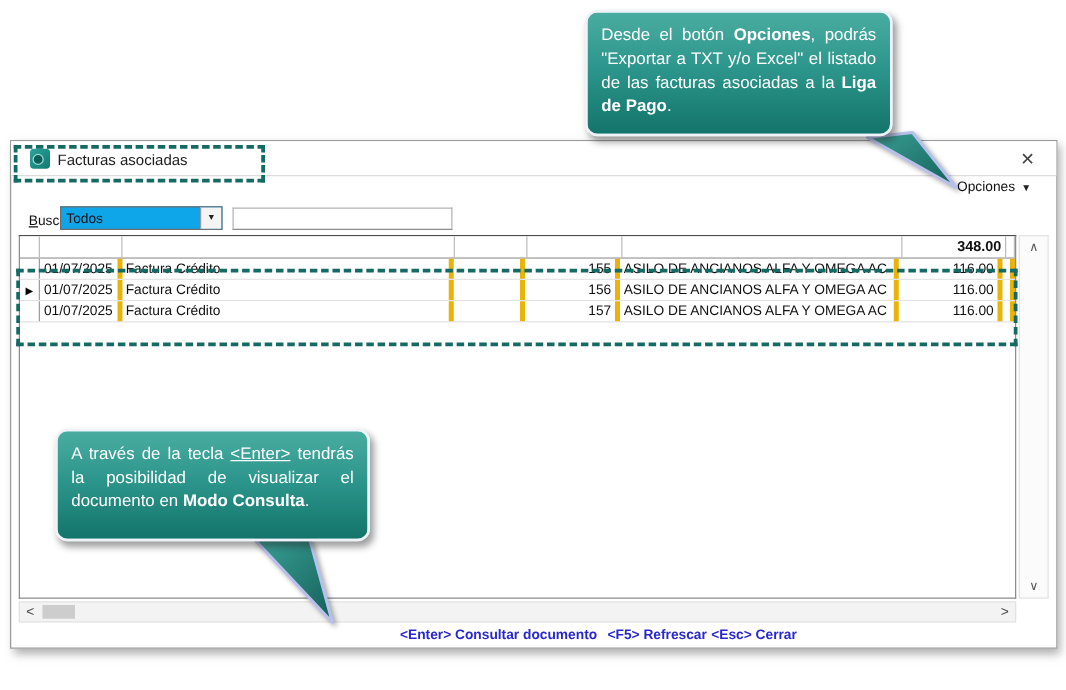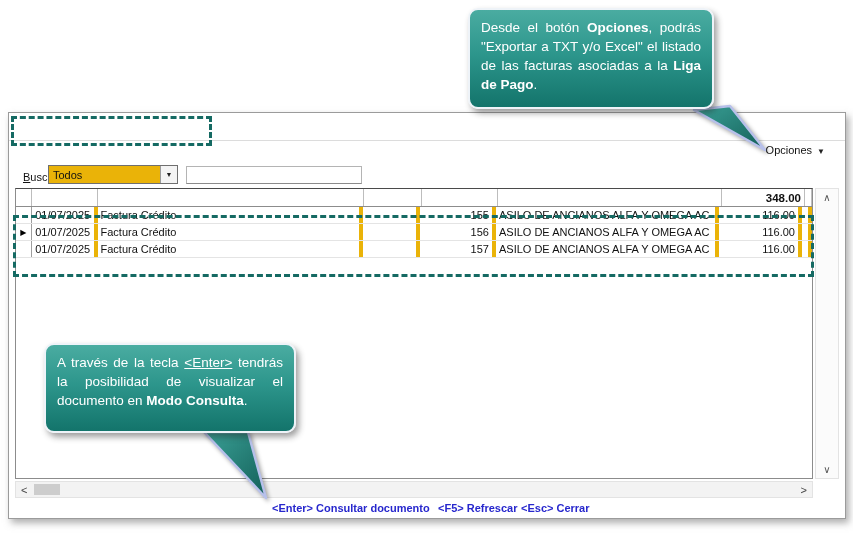--- a/index.html
+++ b/index.html
@@ -18,21 +18,21 @@
   .win-title { position:absolute; left:37px; top:8px; font-size:12px; color:#1c1c1c; }
   .close-btn { position:absolute; right:14px; top:5px; width:18px; height:18px; text-align:center;
                font-size:14px; line-height:18px; color:#444; cursor:pointer; }
   .tb-sep { position:absolute; left:0; top:27px; width:100%; height:1px; background:#dcdcdc; }
   .options-btn { position:absolute; right:20px; top:31px; font-size:11px; color:#111; cursor:pointer; }
   .options-btn .caret { font-size:8px; color:#222; margin-left:5px; }
 
   
   .search-label { position:absolute; left:14px; top:58px; font-size:11px; color:#111; }
   .search-label u { text-decoration:underline; }
-  .combo { position:absolute; left:39px; top:52px; width:130px; height:19px; background:#eab308;
+  .combo { position:absolute; left:39px; top:52px; width:130px; height:19px; background:#0ea5e9;
            border:1px solid #6f6f6f; font-size:11px; }
   .combo .val { position:absolute; left:4px; top:3px; color:#111; }
   .combo .dd { position:absolute; right:0; top:0; width:17px; height:100%; border-left:1px solid #9a9a9a;
                background:#f4f4f4; text-align:center; font-size:7px; line-height:17px; color:#222; }
   .search-input { position:absolute; left:177px; top:53px; width:176px; height:18px;
                   border:1px solid #b4b4b4; border-bottom-color:#8b8b8b; font-size:11px; padding:0 3px;
                   font-family:"Liberation Sans",sans-serif; }
 
   
   .grid { position:absolute; left:6px; top:75px; width:798px; height:291px; background:#fff;
@@ -54,21 +54,21 @@
   
   .vscroll { position:absolute; left:806px; top:75px; width:24px; height:291px; background:#fbfbfb;
              border:1px solid #e3e3e3; }
   .vscroll .arr { position:absolute; left:0; width:100%; text-align:center; font-size:10px; color:#555; }
   .hscroll { position:absolute; left:6px; top:368px; width:798px; height:17px; background:#f3f3f3;
              border:1px solid #e3e3e3; }
   .hscroll .arr { position:absolute; top:1px; font-size:11px; color:#444; line-height:14px; }
   .hthumb { position:absolute; left:18px; top:2px; width:26px; height:11px; background:#cdcdcd; }
 
   
-  .shortcut { position:absolute; top:389px; font-size:11px; font-weight:bold; color:#2727cd; cursor:pointer; }
+  .shortcut { position:absolute; top:389px; font-size:11px; font-weight:bold; color:#2727cd; cursor:pointer;margin-left:48px; }
   .sc-0 { left:263px; } .sc-1 { left:429px; } .sc-2 { left:512px; }
 
   
   .dash-box { position:absolute; border:3px dashed #156a63; z-index:6; pointer-events:none; }
   .dash-title { left:11px; top:116px; width:201px; height:30px; }
   .dash-rows  { left:13px; top:215px; width:801px; height:62px; }
 
   
   .bubble { position:absolute; z-index:10; border:2px solid #eef3f8; border-radius:10px;
             background:linear-gradient(180deg,#4aaca1 0%, #2d968c 45%, #13746b 100%);
@@ -79,20 +79,27 @@
   .bubble-bottom { left:44px; top:343px; width:252px; height:90px; }
   .tail { position:absolute; z-index:9; filter:drop-shadow(2px 2px 2px rgba(0,0,0,.35)); }
   .tail-top { left:682px; top:98px; }
   .tail-bottom { left:196px; top:424px; }
 </style>
 </head>
 <body>
 
 <div class="abs window">
 
+  <div class="titlebar">
+    <span class="app-icon">
+        <span class="coin"></span>
+      </span>
+    <span class="win-title">Facturas asociadas</span>
+    <span class="close-btn">✕</span>
+  </div>
   <div class="tb-sep"></div>
 
   <div class="options-btn">
     <span>Opciones</span><span class="caret">▼</span>
   </div>
 
   <span class="search-label"><u>B</u><span>uscar:</span></span>
   <div class="combo">
     <span class="val">Todos</span>
     <span class="dd">▼</span>

